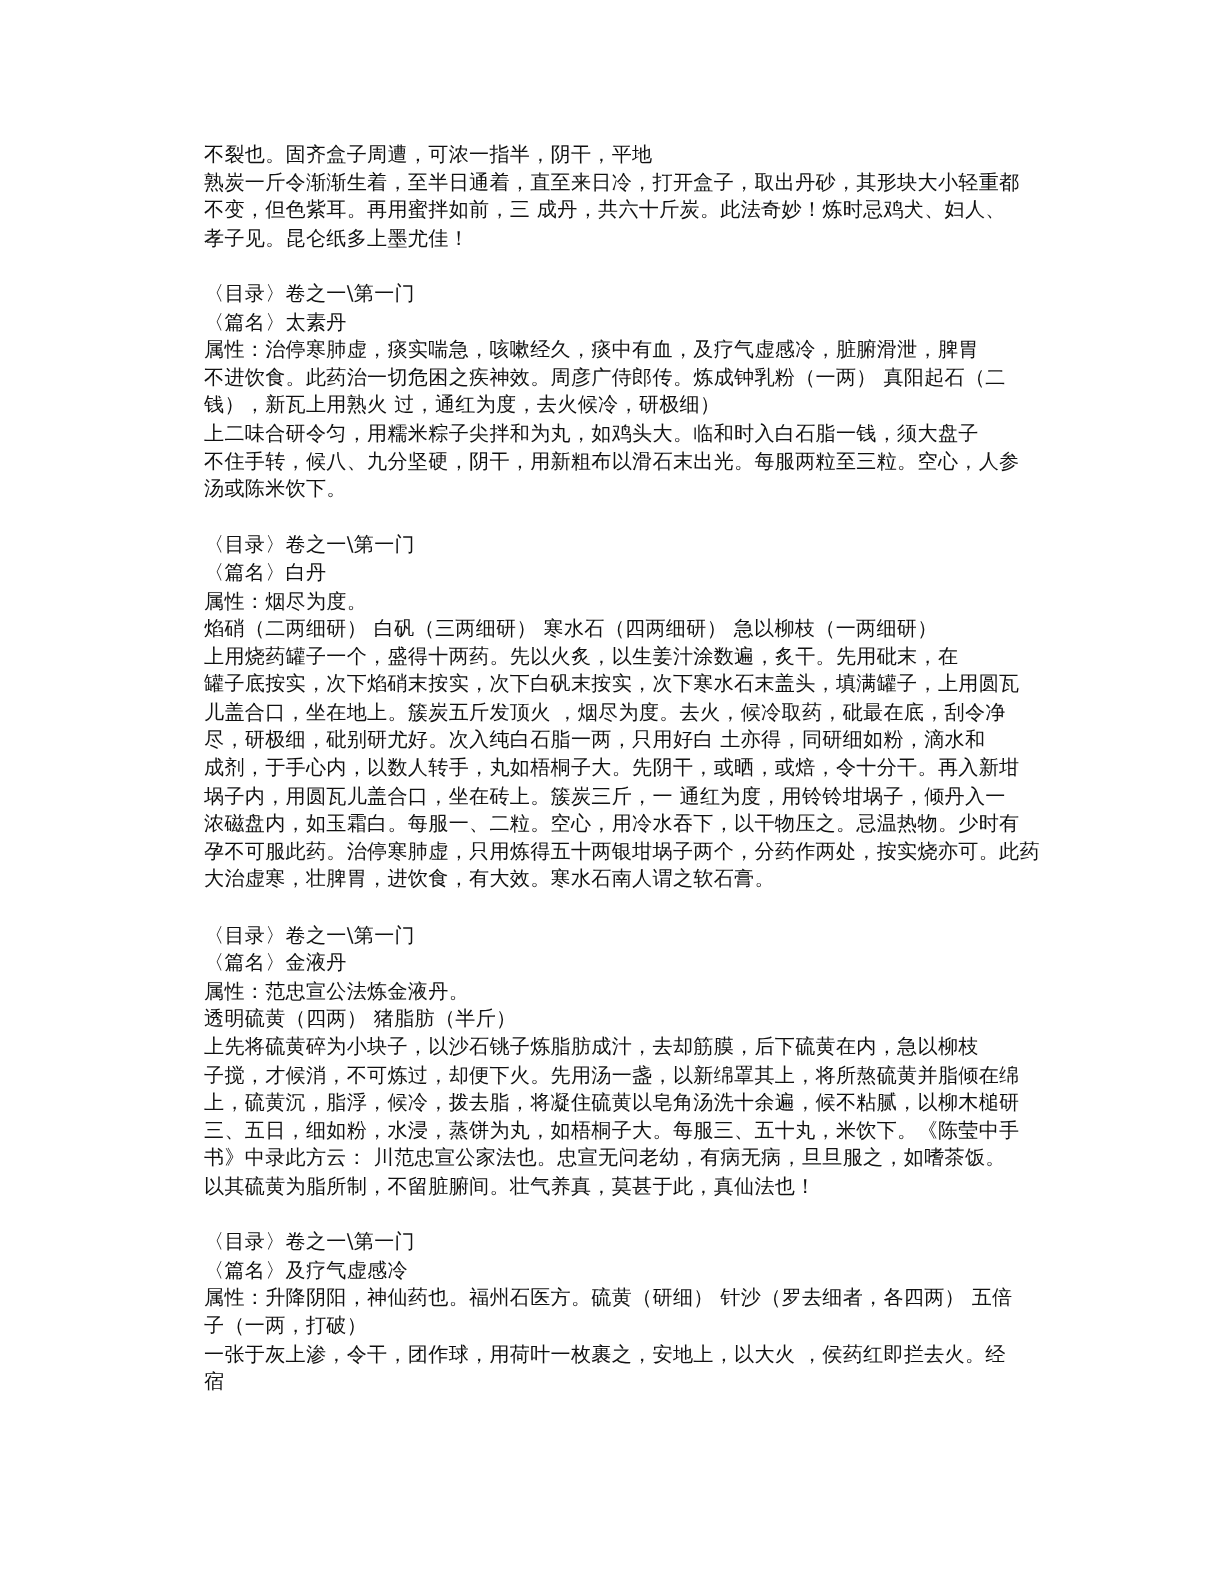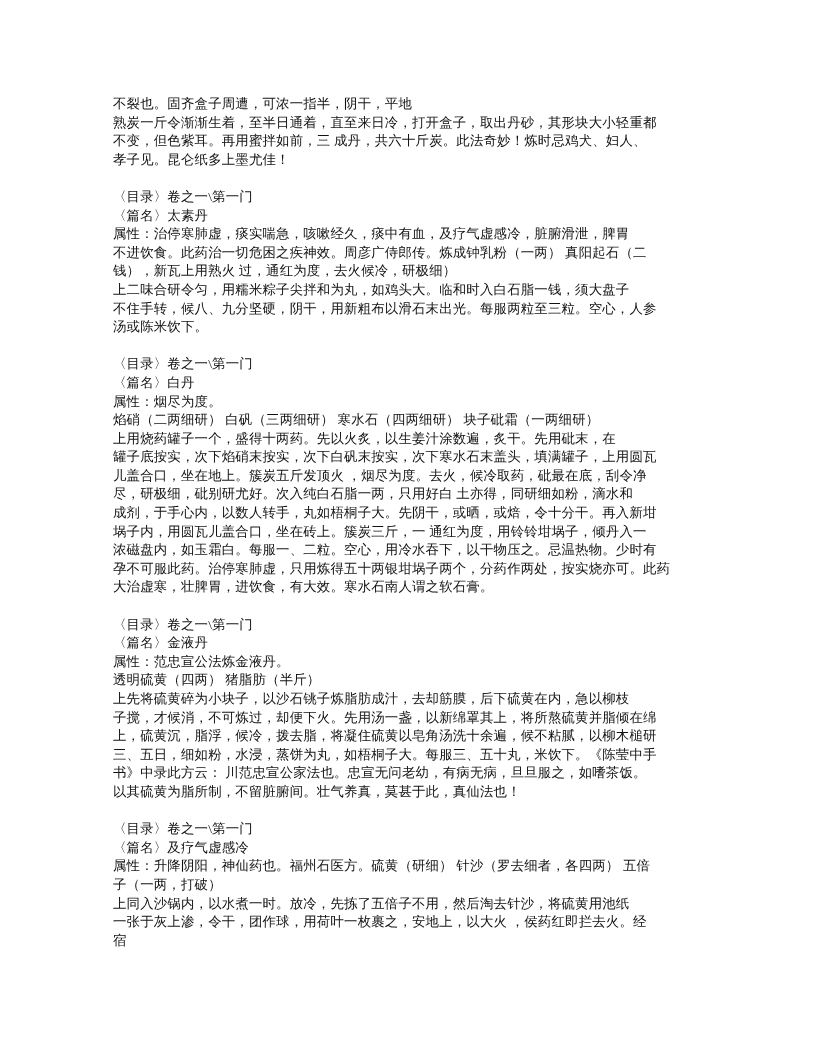--- a/index.html
+++ b/index.html
@@ -10,24 +10,23 @@
     body {
       width: 816px;
       height: 1056px;
       position: relative;
       overflow: hidden;
       font-family: "DejaVu Sans", "Liberation Sans", sans-serif;
       color: #111111;
     }
     .page {
       position: absolute;
-      left: 113px;
+      left: 136px;
       top: 95px;
       width: 580px;
-      font-family: Liberation Serif, serif;
     }
     .line {
       font-size: 13.4px;
       line-height: 18.6px;
       height: 18.6px;
       white-space: nowrap;
       letter-spacing: 0.2px;
     }
     .blank {
       height: 18.6px;
@@ -55,21 +54,21 @@
     <div class="line">上二味合研令匀，用糯米粽子尖拌和为丸，如鸡头大。临和时入白石脂一钱，须大盘子</div>
     <div class="line">不住手转，候八、九分坚硬，阴干，用新粗布以滑石末出光。每服两粒至三粒。空心，人参</div>
     <div class="line">汤或陈米饮下。</div>
   </div>
   <div class="blank"></div>
 
   <div>
     <div class="line">〈目录〉卷之一\第一门</div>
     <div class="line">〈篇名〉白丹</div>
     <div class="line">属性：烟尽为度。</div>
-    <div class="line">焰硝（二两细研） 白矾（三两细研） 寒水石（四两细研） 块子砒霜（一两细研）</div>
+    <div class="line">焰硝（二两细研） 白矾（三两细研） 寒水石（四两细研） 急以柳枝（一两细研）</div>
     <div class="line">上用烧药罐子一个，盛得十两药。先以火炙，以生姜汁涂数遍，炙干。先用砒末，在</div>
     <div class="line">罐子底按实，次下焰硝末按实，次下白矾末按实，次下寒水石末盖头，填满罐子，上用圆瓦</div>
     <div class="line">儿盖合口，坐在地上。簇炭五斤发顶火 ，烟尽为度。去火，候冷取药，砒最在底，刮令净</div>
     <div class="line">尽，研极细，砒别研尤好。次入纯白石脂一两，只用好白 土亦得，同研细如粉，滴水和</div>
     <div class="line">成剂，于手心内，以数人转手，丸如梧桐子大。先阴干，或晒，或焙，令十分干。再入新坩</div>
     <div class="line">埚子内，用圆瓦儿盖合口，坐在砖上。簇炭三斤，一 通红为度，用铃铃坩埚子，倾丹入一</div>
     <div class="line">浓磁盘内，如玉霜白。每服一、二粒。空心，用冷水吞下，以干物压之。忌温热物。少时有</div>
     <div class="line">孕不可服此药。治停寒肺虚，只用炼得五十两银坩埚子两个，分药作两处，按实烧亦可。此药</div>
     <div class="line">大治虚寒，壮脾胃，进饮食，有大效。寒水石南人谓之软石膏。</div>
   </div>
@@ -87,18 +86,17 @@
     <div class="line">书》中录此方云： 川范忠宣公家法也。忠宣无问老幼，有病无病，旦旦服之，如嗜茶饭。</div>
     <div class="line">以其硫黄为脂所制，不留脏腑间。壮气养真，莫甚于此，真仙法也！</div>
   </div>
   <div class="blank"></div>
 
   <div>
     <div class="line">〈目录〉卷之一\第一门</div>
     <div class="line">〈篇名〉及疗气虚感冷</div>
     <div class="line">属性：升降阴阳，神仙药也。福州石医方。硫黄（研细） 针沙（罗去细者，各四两） 五倍</div>
     <div class="line">子（一两，打破）</div>
-    <div class="line">上同入沙锅内，以水煮一时。放冷，先拣了五倍子不用，然后淘去针沙，将硫黄用池纸</div>
     <div class="line">一张于灰上渗，令干，团作球，用荷叶一枚裹之，安地上，以大火 ，侯药红即拦去火。经</div>
     <div class="line">宿</div>
   </div>
 
 </div>
 
 </body></html>

